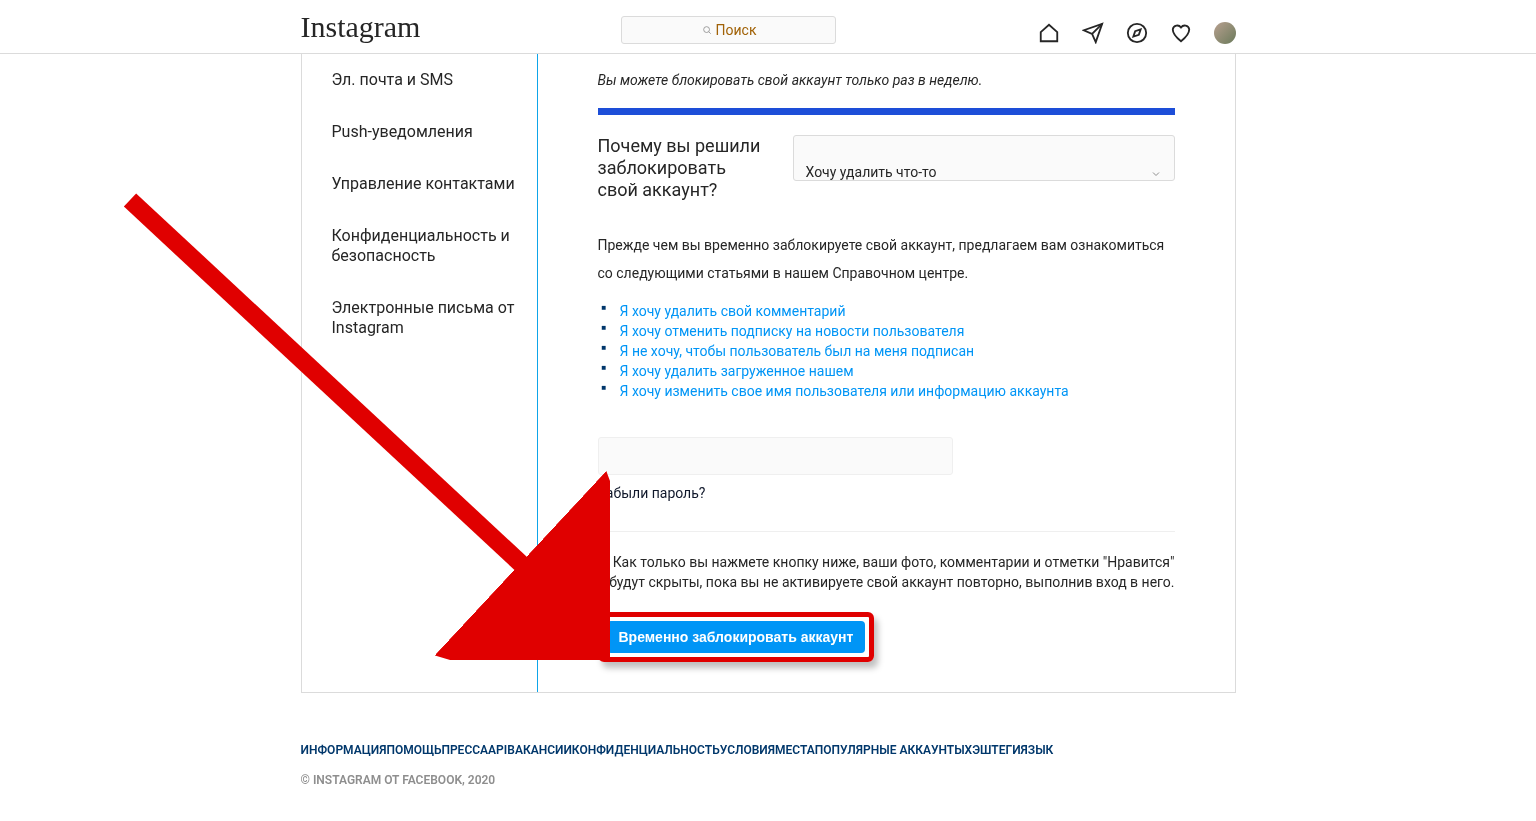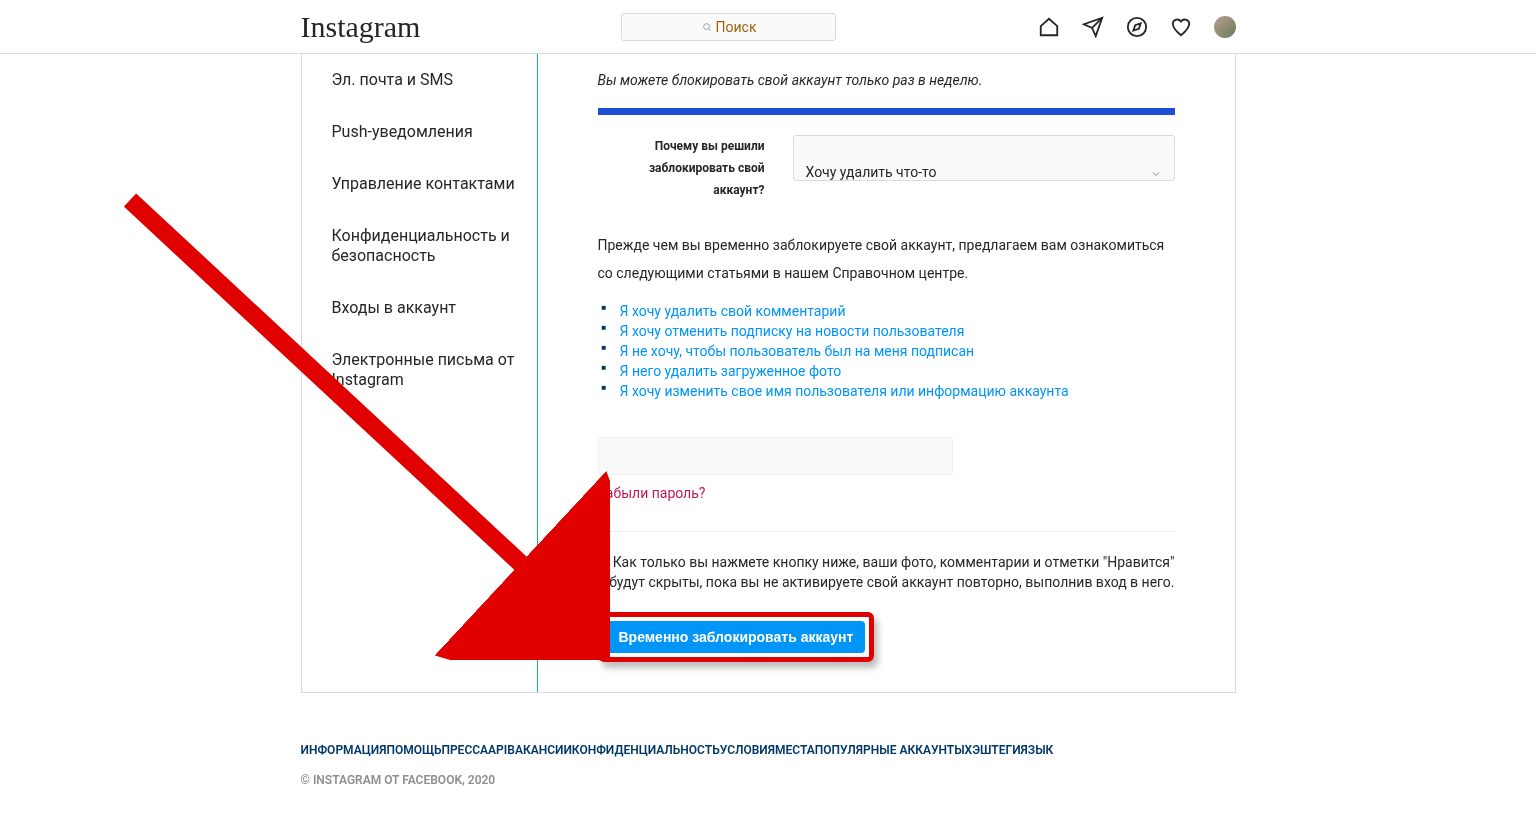--- a/index.html
+++ b/index.html
@@ -1,42 +1,42 @@
 <!DOCTYPE html>
 <html><head>
 <meta charset="utf-8">
 <style>
   * { box-sizing: border-box; margin: 0; padding: 0; }
   body { font-family: -apple-system, BlinkMacSystemFont, "Segoe UI", Roboto, Helvetica, Arial, sans-serif; background: #fff; color: #262626; font-size: 14px; }
   .topbar { height: 54px; border-bottom: 1px solid #dbdbdb; display: flex; align-items: center; justify-content: center; }
-  .topbar-inner { width: 935px; display: flex; align-items: center; gap: 48px; }
+  .topbar-inner { width: 935px; display: flex; align-items: flex-end; gap: 48px; }
   .logo { font-family: 'Brush Script MT', cursive; font-size: 30px; font-weight: 500; flex: 0 0 auto; }
   .search-wrap { flex: 1; display: flex; justify-content: center; }
   .search { width: 215px; height: 28px; background: #fafafa; border: 1px solid #dbdbdb; border-radius: 3px; text-align: center; font-size: 14px; color: #a16207; display: flex; align-items: center; justify-content: center; gap: 4px; }
   .nav-icons { display: flex; gap: 22px; align-items: center; }
   .nav-icons svg { width: 22px; height: 22px; }
   .avatar { width: 22px; height: 22px; border-radius: 50%; background: linear-gradient(135deg,#b8a090,#6a7a5a); }
   .page { display: flex; justify-content: center; }
   .container { width: 935px; display: flex; border: 1px solid #dbdbdb; border-top: none; background: #fff; margin-bottom: 30px; }
   .sidebar { width: 236px; border-right: 1px solid #0ea5e9; padding-top: 0; }
   .sidebar-item { padding: 16px 16px 16px 30px; font-size: 16px; color: #262626; cursor: pointer; line-height: 20px; }
   .main { flex: 1; padding: 0 60px 30px 60px; }
   .info-top { padding: 18px 0 20px 0; color: #262626; border-bottom: 7px solid #1d4ed8; font-style: italic; }
   .form-row { display: flex; padding: 20px 0 0 0; }
-  .form-label { width: 195px; text-align: right; font-weight: 700; padding-right: 28px; font-size: 12px; line-height: 22px; }
+  .form-label { width: 195px; font-weight: 400; padding-right: 28px; font-size: 18px; line-height: 22px; }
   .form-field { flex: 1; }
   .select { width: 100%; height: 46px; border: 1px solid #dbdbdb; border-radius: 3px; background: #fafafa; display: flex; align-items: flex-end; justify-content: space-between; padding: 0 12px; color: #262626; font-size: 14px; }
   .help-section { padding: 30px 0 0 0; }
   .help-intro { line-height: 28px; margin-bottom: 14px; }
   .help-list { list-style: none; padding-left: 22px; }
   .help-list li { position: relative; padding: 2px 0 2px 0; }
   .help-list li::before { content: "■"; position: absolute; left: -18px; top: 2px; font-size: 8px; color: #00376b; }
   .help-list a { color: #0095f6; text-decoration: none; font-size: 14px; }
   .pwd-input { width: 100%; max-width: 355px; height: 38px; border: 1px solid #efefef; border-radius: 3px; background: #fafafa; }
-  .forgot { color: #be185d; text-decoration: none; font-size: 14px; display: inline-block; margin-top: 10px; }
+  .forgot { color: #0f172a; text-decoration: none; font-size: 14px; display: inline-block; margin-top: 10px; }
   .divider { border-top: 1px solid #efefef; margin: 30px 0 20px 0; }
   .final-text { line-height: 20px; margin-bottom: 20px; text-align: right; }
   .submit-wrap { padding: 4px; border: 5px solid #e00000; display: inline-block; border-radius: 6px; box-shadow: 4px 6px 6px rgba(0,0,0,0.25), inset 0 0 0 2px #fff; }
   .submit-btn { background: #0095f6; color: #fff; border: none; padding: 8px 12px; font-weight: 600; font-size: 14px; border-radius: 4px; cursor: pointer; }
   .footer { width: 935px; margin: 0 auto; padding: 20px 0 30px 0; }
   .footer-links { display: flex; flex-wrap: wrap; margin-bottom: 16px; }
   .footer-links a { color: #00376b; font-weight: 600; font-size: 12px; text-decoration: none; text-transform: uppercase; }
   .copyright { color: #8e8e8e; font-size: 12px; font-weight: 600; text-transform: uppercase; }
   .arrow-overlay { position: absolute; pointer-events: none; }
 </style>
@@ -75,21 +75,20 @@
   </div>
 </div>
 
 <div class="page">
   <div class="container">
     <div class="sidebar">
       <div class="sidebar-item">Эл. почта и SMS</div>
       <div class="sidebar-item">Push-уведомления</div>
       <div class="sidebar-item">Управление контактами</div>
       <div class="sidebar-item">Конфиденциальность и безопасность</div>
-      <div class="sidebar-item">Входы в аккаунт</div>
       <div class="sidebar-item">Электронные письма от Instagram</div>
     </div>
     <div class="main">
       <div class="info-top">Вы можете блокировать свой аккаунт только раз в неделю.</div>
 
       <div class="form-row">
         <div class="form-label">Почему вы решили заблокировать свой аккаунт?</div>
         <div class="form-field">
           <div class="select">
             <span>Хочу удалить что-то</span>
@@ -99,21 +98,21 @@
           </div>
         </div>
       </div>
 
       <div class="help-section">
         <div class="help-intro">Прежде чем вы временно заблокируете свой аккаунт, предлагаем вам ознакомиться со следующими статьями в нашем Справочном центре.</div>
         <ul class="help-list">
           <li><a href="#">Я хочу удалить свой комментарий</a></li>
           <li><a href="#">Я хочу отменить подписку на новости пользователя</a></li>
           <li><a href="#">Я не хочу, чтобы пользователь был на меня подписан</a></li>
-          <li><a href="#">Я него удалить загруженное фото</a></li>
+          <li><a href="#">Я хочу удалить загруженное нашем</a></li>
           <li><a href="#">Я хочу изменить свое имя пользователя или информацию аккаунта</a></li>
         </ul>
       </div>
 
       <div class="form-row" style="padding-top:36px;">
         <div class="form-field">
           <input type="password" class="pwd-input" style="">
           <div><a href="#" class="forgot">Забыли пароль?</a></div>
         </div>
       </div>

